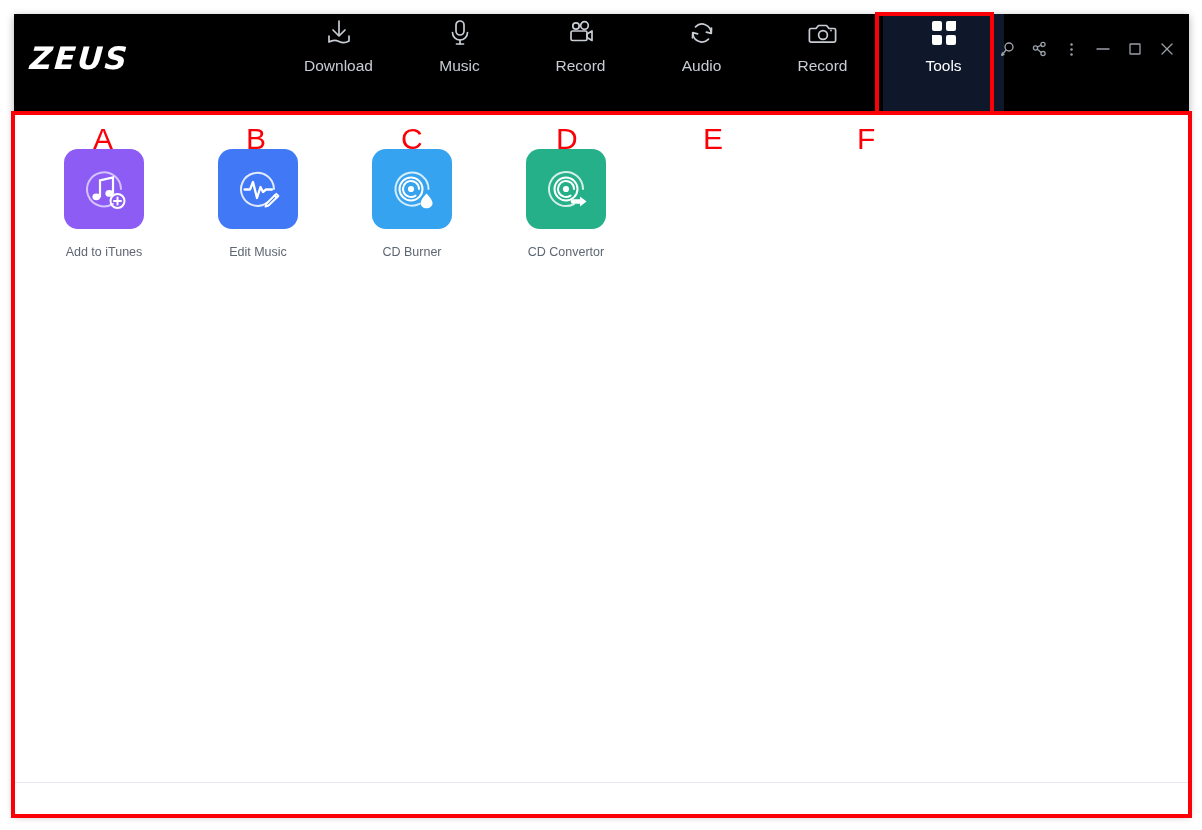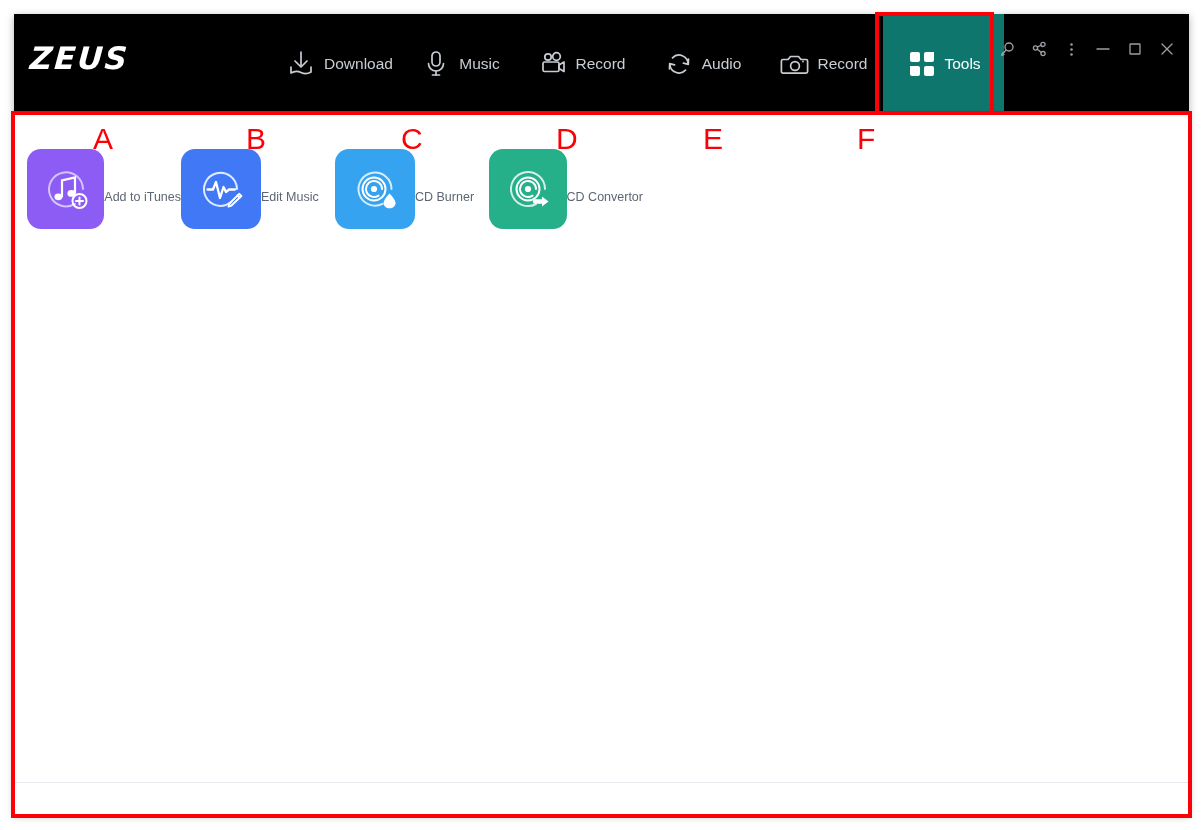--- a/index.html
+++ b/index.html
@@ -37,28 +37,28 @@
     position: absolute;
     left: 264px; top: 0;
     height: 99px;
     display: flex;
     align-items: stretch;
   }
   .nav-item {
     width: 121px;
     height: 99px;
     display: flex;
+    flex-direction: column;
     align-items: center;
-    justify-content: center;
     gap: 6px;
     cursor: pointer;
     color: #c8cdd4;
   }
   .nav-item.active {
-    background: #0f766e;
+    background: #0f172a;
     color: #ffffff;
   }
   .nav-icon { height: 38px; display: flex; align-items: center; justify-content: center; }
   .nav-label { font-size: 15.5px; line-height: 1; }
 
   
   #wincontrols {
     position: absolute; right: 8px; top: 22px;
     display: flex; align-items: center; gap: 4px;
   }
@@ -76,20 +76,21 @@
     background: #ffffff;
   }
   #tool-grid {
     position: absolute;
     left: 13px; top: 36px;
     display: flex;
   }
   .tool {
     width: 154px;
     display: flex;
+    flex-direction: column;
     align-items: center;
     cursor: pointer;
   }
   .tile {
     width: 80px; height: 80px;
     border-radius: 14px;
     display: flex; align-items: center; justify-content: center;
   }
   .tool-label {
     margin-top: 16px;

